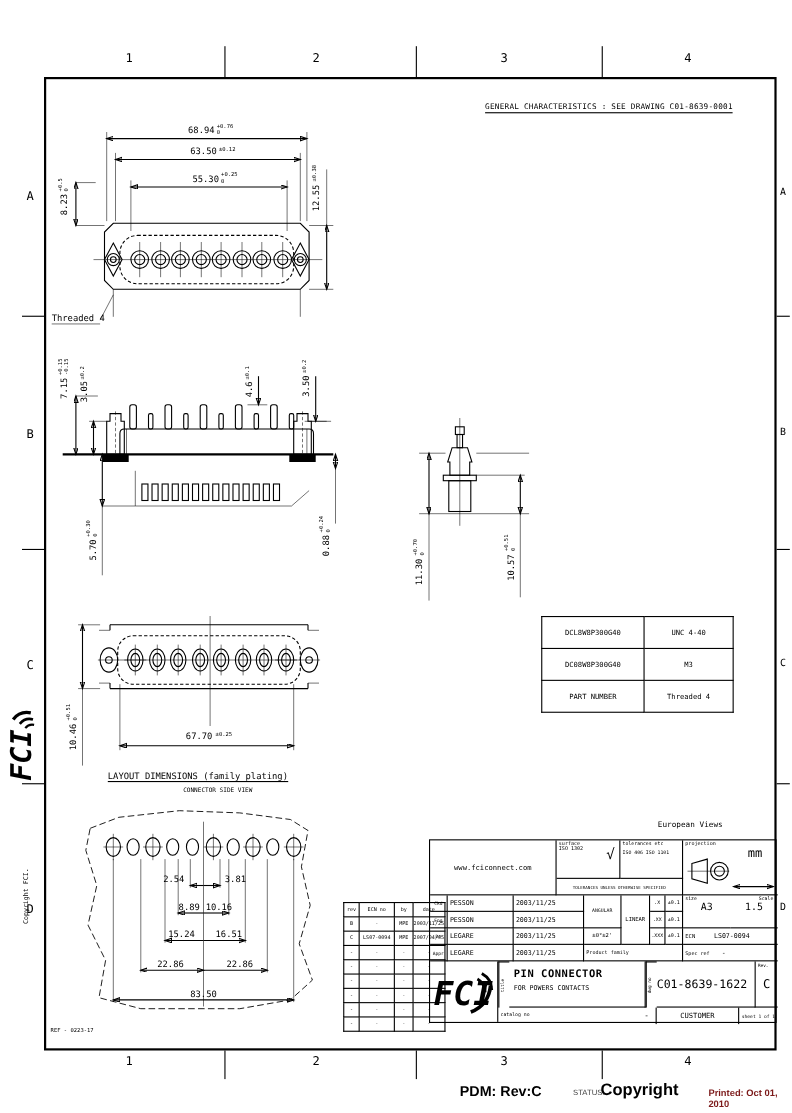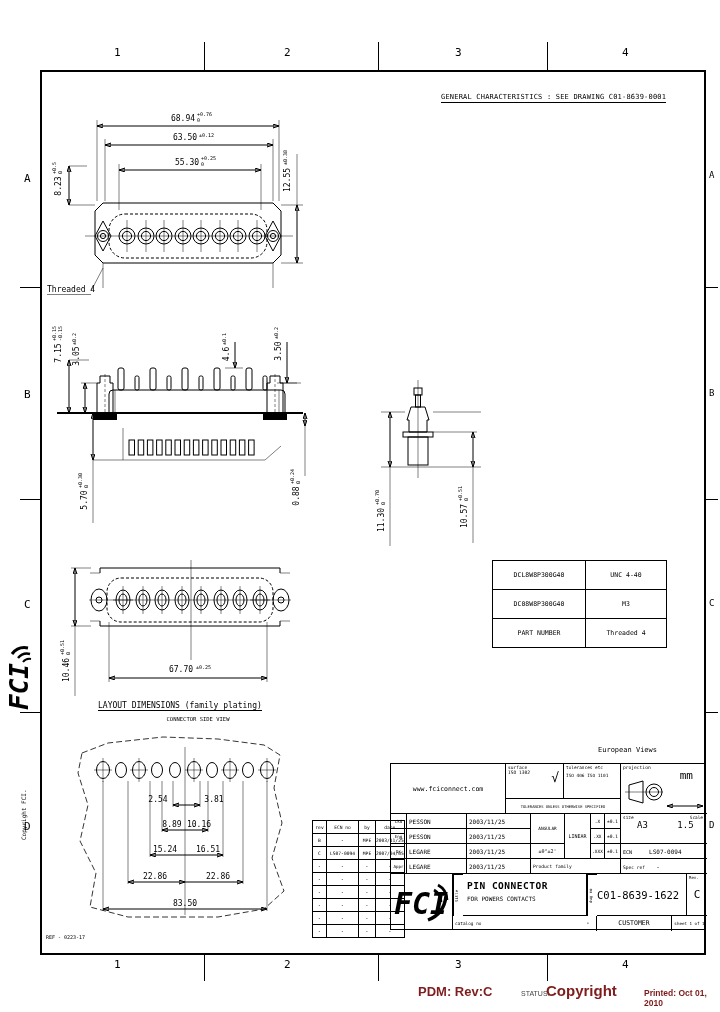--- a/index.html
+++ b/index.html
@@ -31,21 +31,21 @@
   table.rtable td,table.rtable th{border:1px solid #000;font-size:4.6px;font-weight:normal;
       text-align:center;padding:0;height:12px;overflow:hidden;white-space:nowrap;
       font-family:"DejaVu Sans Mono",monospace;}
   .tb{position:absolute;left:390px;top:763px;width:316px;height:167px;
       border:1.5px solid #000;box-sizing:border-box;}
   .cell{position:absolute;box-sizing:border-box;border-right:1px solid #000;border-bottom:1px solid #000;
         font-size:5px;overflow:hidden;}
   .vert{writing-mode:vertical-rl;transform:rotate(180deg);text-align:center;}
   .big{font-size:9px;}
   .ew{font-size:7px;white-space:nowrap;}
-  .footer-red{color:#7f1d1d;font-weight:bold;font-family:"Liberation Sans",sans-serif;}
+  .footer-red{color:#000000;font-weight:bold;font-family:"Liberation Sans",sans-serif;}
   .footer-dark{color:#7c1a1a;font-family:"Liberation Sans",sans-serif;padding-left:20px;}
   .copyr{font-size:6px;transform:rotate(-90deg);transform-origin:left top;white-space:nowrap;}
 </style>
 </head>
 <body>
 
 <div class="sheet">
 
   <div class="frame"></div>
 

